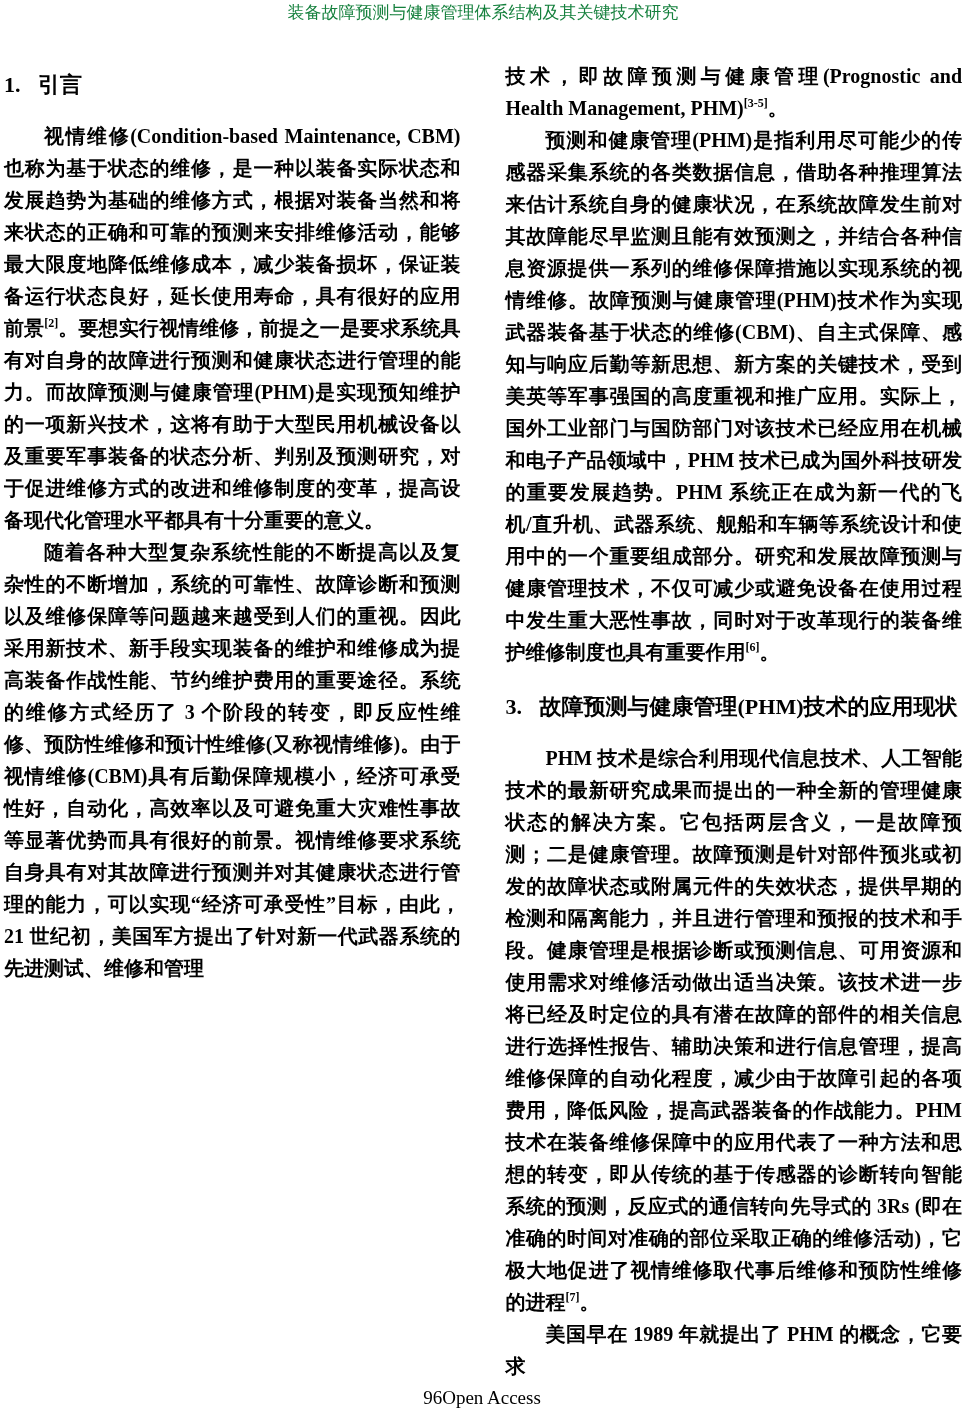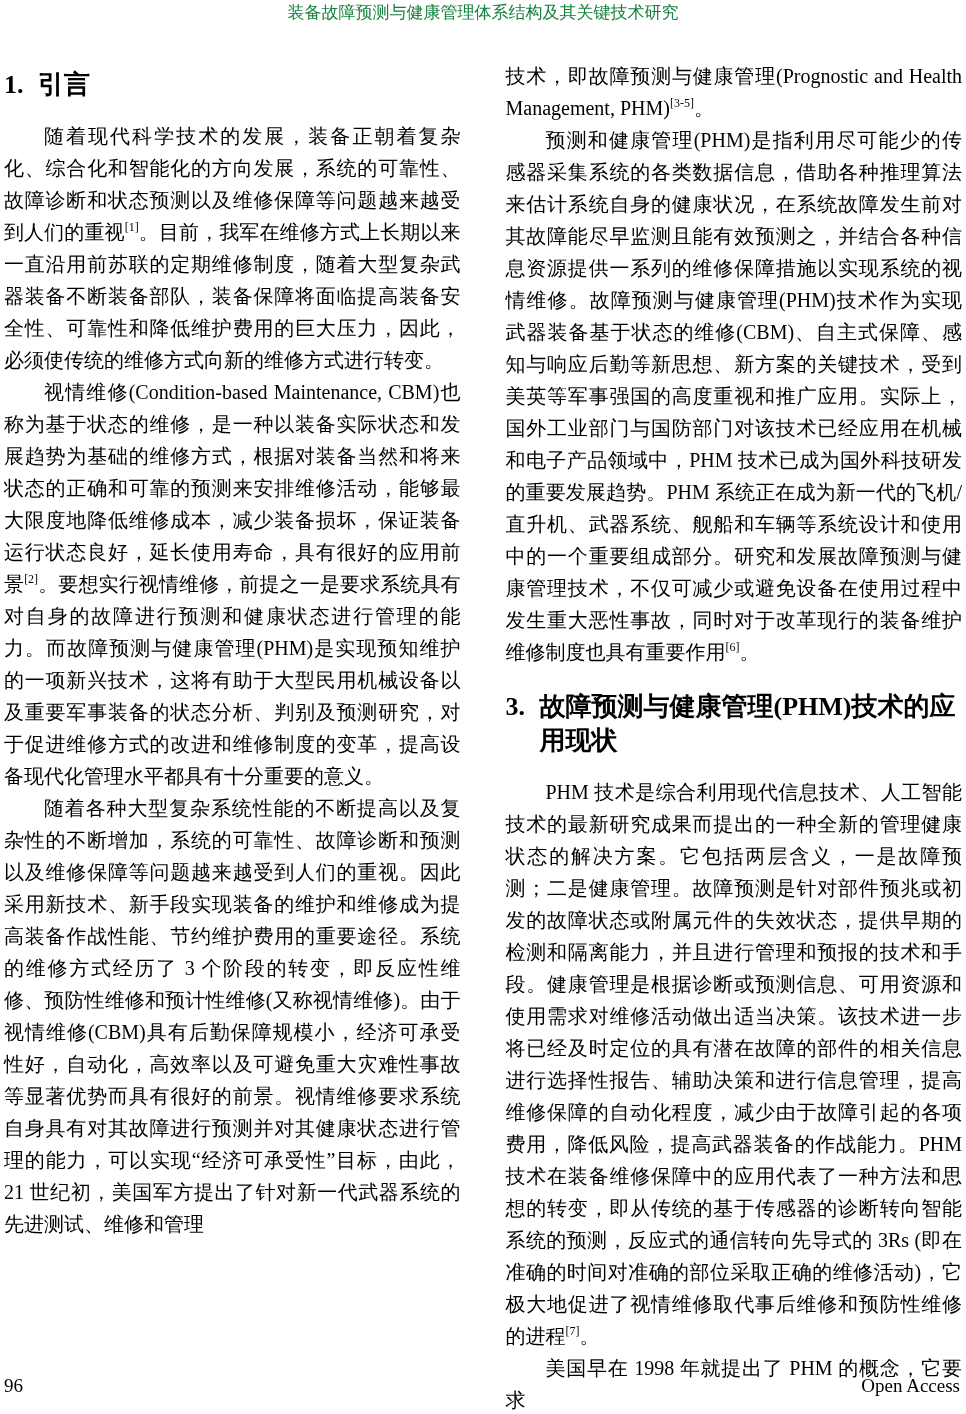--- a/index.html
+++ b/index.html
@@ -27,69 +27,69 @@
   .col {
     flex: 1 1 0;
     min-width: 0;
   }
   .para {
     margin: 0;
     font-size: 20px;
     line-height: 32px;
     text-align: justify;
     word-break: break-word;
+    font-weight: bold;
   }
   .para.indent { text-indent: 2em; }
   .para sup {
     font-size: 12px;
     line-height: 0;
     vertical-align: super;
   }
   .sec-heading {
     font-weight: bold;
-    font-size: 26px;
+    font-size: 22px;
     line-height: 34px;
     margin: 22px 0 18px 0;
     padding-left: 34px;
     text-indent: -34px;
     text-align: left;
   }
   .sec-heading.first { margin-top: 8px; }
   .sec-num {
     display: inline-block;
     width: 34px;
     text-indent: 0;
   }
   .page-footer {
     position: absolute;
-    left: 4px; right: 6px; bottom: 16px;
+    left: 4px; right: 6px; bottom: 4px;
     display: flex;
-    justify-content: space-between;
+    justify-content: center;
     font-size: 19px;
     line-height: 24px;
     font-family: Liberation Serif, serif;
   }
 </style>
 </head>
 <body>
 
 <div class="running-header">装备故障预测与健康管理体系结构及其关键技术研究</div>
 
 <div class="columns">
   <div class="col" id="col-left">
       <div class="sec-heading first"><span class="sec-num">1.</span><span>引言</span></div>
-      <p class="para indent">随着现代科学技术的发展，装备正朝着复杂化、综合化和智能化的方向发展，系统的可靠性、故障诊断和状态预测以及维修保障等问题越来越受到人们的重视<sup>[1]</sup>。目前，我军在维修方式上长期以来一直沿用前苏联的定期维修制度，随着大型复杂武器装备不断装备部队，装备保障将面临提高装备安全性、可靠性和降低维护费用的巨大压力，因此，必须使传统的维修方式向新的维修方式进行转变。</p>
       <p class="para indent">视情维修(Condition-based Maintenance, CBM)也称为基于状态的维修，是一种以装备实际状态和发展趋势为基础的维修方式，根据对装备当然和将来状态的正确和可靠的预测来安排维修活动，能够最大限度地降低维修成本，减少装备损坏，保证装备运行状态良好，延长使用寿命，具有很好的应用前景<sup>[2]</sup>。要想实行视情维修，前提之一是要求系统具有对自身的故障进行预测和健康状态进行管理的能力。而故障预测与健康管理(PHM)是实现预知维护的一项新兴技术，这将有助于大型民用机械设备以及重要军事装备的状态分析、判别及预测研究，对于促进维修方式的改进和维修制度的变革，提高设备现代化管理水平都具有十分重要的意义。</p>
       <p class="para indent">随着各种大型复杂系统性能的不断提高以及复杂性的不断增加，系统的可靠性、故障诊断和预测以及维修保障等问题越来越受到人们的重视。因此采用新技术、新手段实现装备的维护和维修成为提高装备作战性能、节约维护费用的重要途径。系统的维修方式经历了 3 个阶段的转变，即反应性维修、预防性维修和预计性维修(又称视情维修)。由于视情维修(CBM)具有后勤保障规模小，经济可承受性好，自动化，高效率以及可避免重大灾难性事故等显著优势而具有很好的前景。视情维修要求系统自身具有对其故障进行预测并对其健康状态进行管理的能力，可以实现“经济可承受性”目标，由此，21 世纪初，美国军方提出了针对新一代武器系统的先进测试、维修和管理</p>
     </div>
   <div class="col" id="col-right">
       <p class="para">技术，即故障预测与健康管理(Prognostic and Health Management, PHM)<sup>[3-5]</sup>。</p>
       <p class="para indent">预测和健康管理(PHM)是指利用尽可能少的传感器采集系统的各类数据信息，借助各种推理算法来估计系统自身的健康状况，在系统故障发生前对其故障能尽早监测且能有效预测之，并结合各种信息资源提供一系列的维修保障措施以实现系统的视情维修。故障预测与健康管理(PHM)技术作为实现武器装备基于状态的维修(CBM)、自主式保障、感知与响应后勤等新思想、新方案的关键技术，受到美英等军事强国的高度重视和推广应用。实际上，国外工业部门与国防部门对该技术已经应用在机械和电子产品领域中，PHM 技术已成为国外科技研发的重要发展趋势。PHM 系统正在成为新一代的飞机/直升机、武器系统、舰船和车辆等系统设计和使用中的一个重要组成部分。研究和发展故障预测与健康管理技术，不仅可减少或避免设备在使用过程中发生重大恶性事故，同时对于改革现行的装备维护维修制度也具有重要作用<sup>[6]</sup>。</p>
       <div class="sec-heading"><span class="sec-num">3.</span><span>故障预测与健康管理(PHM)技术的应用现状</span></div>
       <p class="para indent">PHM 技术是综合利用现代信息技术、人工智能技术的最新研究成果而提出的一种全新的管理健康状态的解决方案。它包括两层含义，一是故障预测；二是健康管理。故障预测是针对部件预兆或初发的故障状态或附属元件的失效状态，提供早期的检测和隔离能力，并且进行管理和预报的技术和手段。健康管理是根据诊断或预测信息、可用资源和使用需求对维修活动做出适当决策。该技术进一步将已经及时定位的具有潜在故障的部件的相关信息进行选择性报告、辅助决策和进行信息管理，提高维修保障的自动化程度，减少由于故障引起的各项费用，降低风险，提高武器装备的作战能力。PHM 技术在装备维修保障中的应用代表了一种方法和思想的转变，即从传统的基于传感器的诊断转向智能系统的预测，反应式的通信转向先导式的 3Rs (即在准确的时间对准确的部位采取正确的维修活动)，它极大地促进了视情维修取代事后维修和预防性维修的进程<sup>[7]</sup>。</p>
-      <p class="para indent">美国早在 1998 年就提出了 PHM 的概念，它要求</p>
+      <p class="para indent">美国早在 1989 年就提出了 PHM 的概念，它要求</p>
     </div>
 </div>
 
 <div class="page-footer">
   <span>96</span>
   <span>Open Access</span>
 </div>
 
 </body></html>

